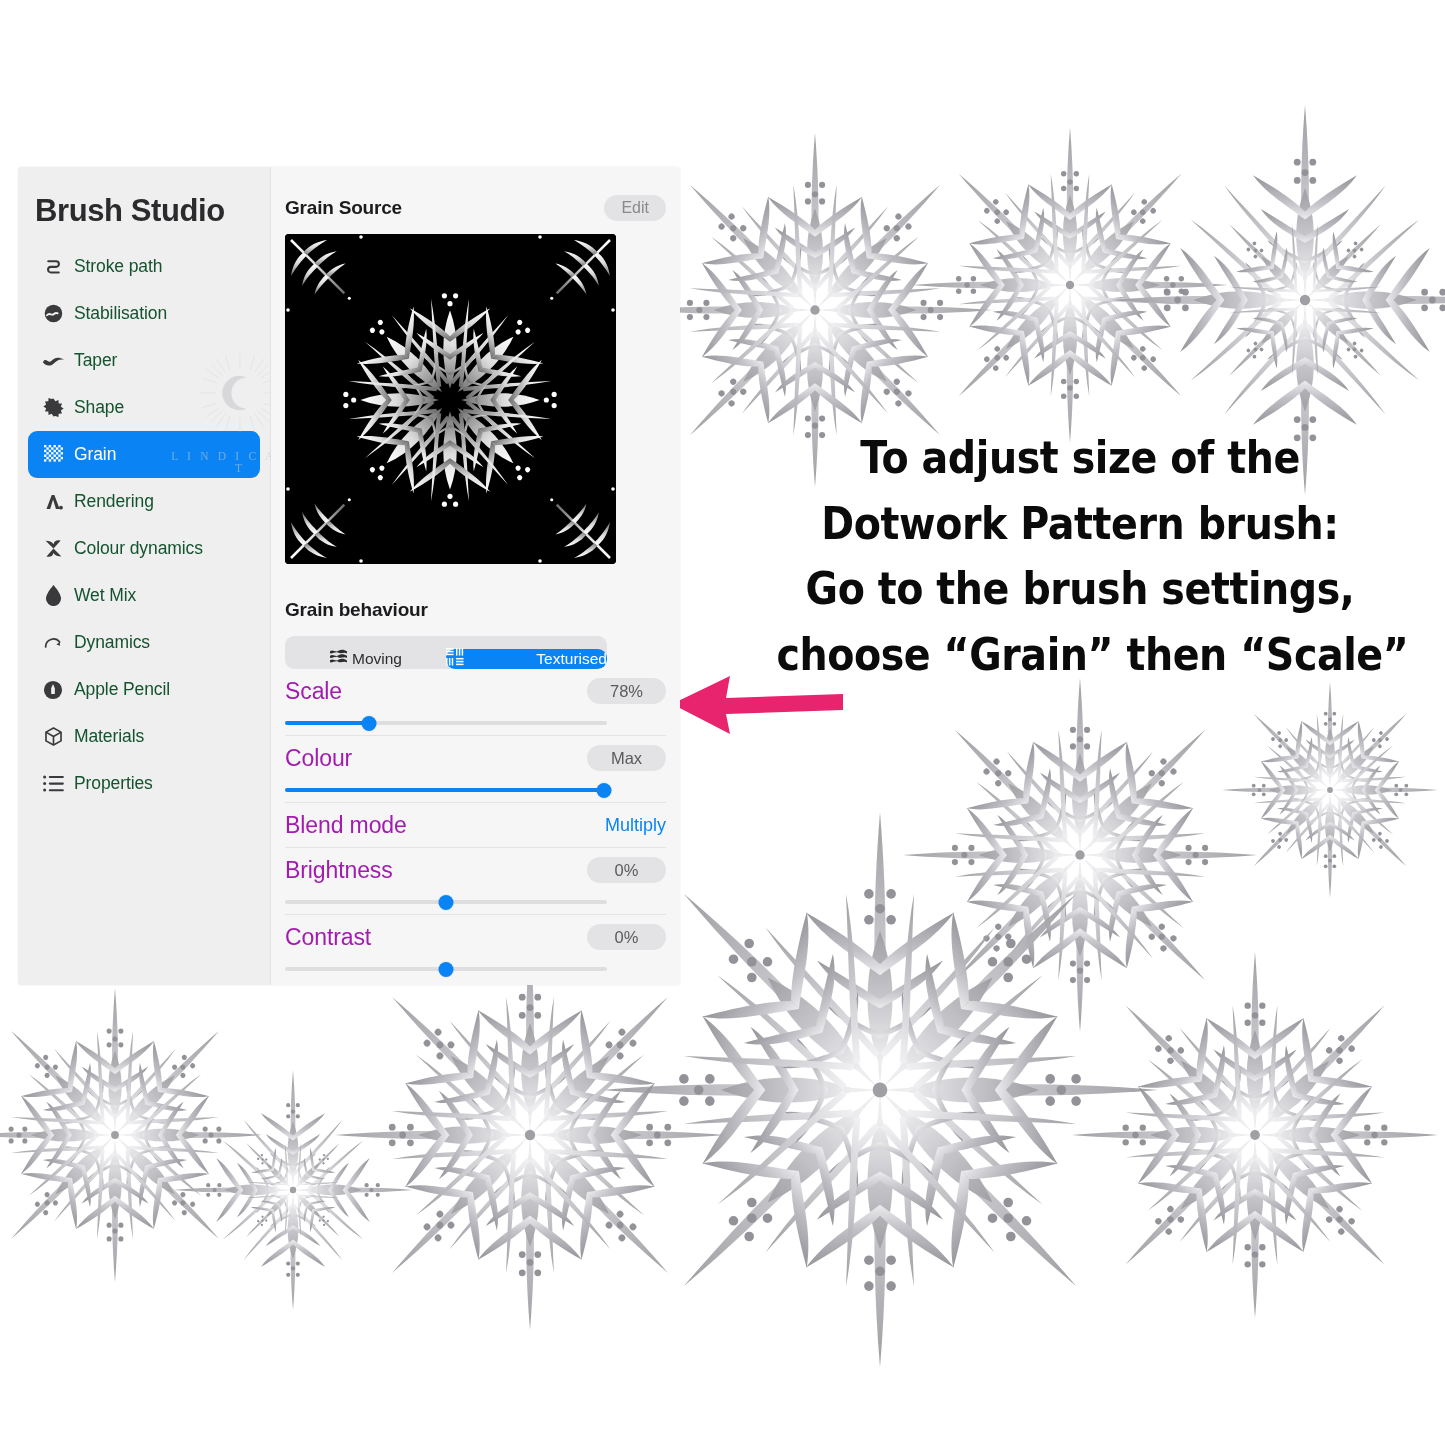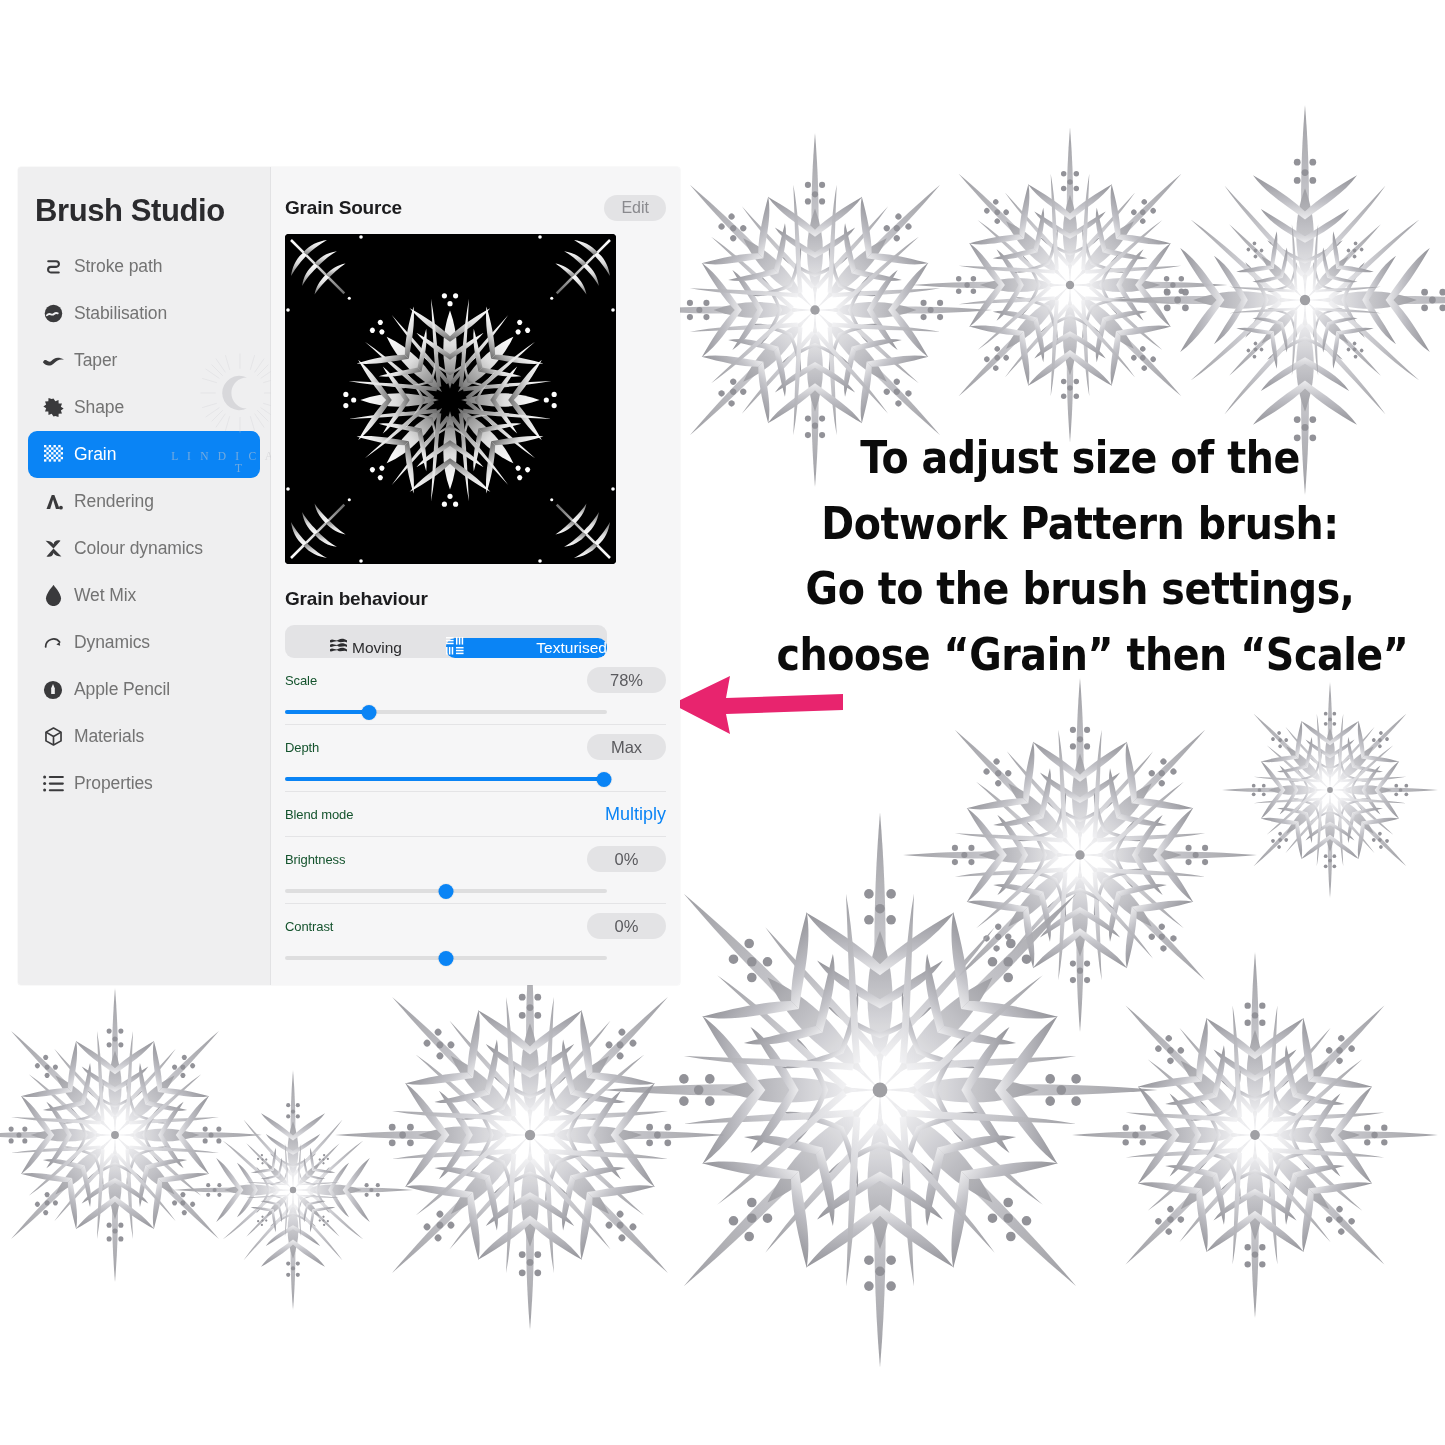--- a/index.html
+++ b/index.html
@@ -40,21 +40,21 @@
     cursor:pointer;
   }
   .nav-item.active{background:#0a84f5;}
   .nav-ico{
     width:34px;min-width:34px;height:24px;
     display:flex;align-items:center;justify-content:center;
     color:#3a3a3c;
   }
   .nav-item.active .nav-ico{color:#fff;}
   .nav-label{
-    font-size:17.5px;color:#737373;margin-left:4px;letter-spacing:-0.1px;
+    font-size:17.5px;color:#14532d;margin-left:4px;letter-spacing:-0.1px;
   }
   .nav-item.active .nav-label{color:#fff;}
 
   
   .watermark{
     position:absolute;left:152px;top:183px;
     width:140px;text-align:center;opacity:.55;pointer-events:none;
   }
   .wm-text{
     font-family:"Liberation Serif",serif;
@@ -76,42 +76,42 @@
     background:#e3e3e5;color:#8a8a8e;
     font-size:16px;border-radius:14px;
     padding:5px 17px;line-height:1;cursor:pointer;
   }
   .grain-preview{
     margin-top:9px;width:331px;height:330px;
     background:#000;border-radius:4px;overflow:hidden;position:relative;
   }
   .sec-title-2{
     font-size:19px;font-weight:bold;color:#1c1c1e;
-    margin-top:24px;letter-spacing:-0.2px;
+    margin-top:35px;letter-spacing:-0.2px;
   }
 
   
   .seg{
     margin-top:15px;display:flex;
     background:#e3e3e5;border-radius:9px;
     height:33px;padding:0;overflow:hidden;width:322px;
   }
   .seg-opt{
     flex:1;display:flex;align-items:center;justify-content:center;gap:4px;
     font-size:15.5px;color:#2c2c2e;border-radius:9px;cursor:pointer;margin-top:13px;
   }
   .seg-opt.on{background:#0a84f5;color:#fff;justify-content:space-between;}
 
   
   .row{
     display:flex;align-items:center;justify-content:space-between;
     height:44px;border-bottom:1px solid #e4e4e6;
   }
   .row.nb{border-bottom:none;}
-  .row-label{font-size:13px;color:#14532d;letter-spacing:-0.1px;}
+  .row-label{font-size:23px;color:#a21caf;letter-spacing:-0.1px;}
   .pill{
     background:#e3e3e5;color:#5a5a5e;
     font-size:16.5px;border-radius:13px;
     padding:5px 0;width:79px;text-align:center;line-height:1;
   }
   .linkval{font-size:18px;color:#0a84f5;cursor:pointer;}
 
   
   .slider{
     position:relative;height:20px;width:322px;margin:0 0 2px 0;
@@ -550,21 +550,21 @@
       <div class="pill">78%</div>
     </div>
     <div class="slider">
       <div class="track"></div>
       <div class="fill" style="width:26%"></div>
       <div class="thumb" style="left:26%"></div>
     </div>
     <div class="divline"></div>
 
     <div class="row nb">
-      <div class="row-label">Depth</div>
+      <div class="row-label">Colour</div>
       <div class="pill">Max</div>
     </div>
     <div class="slider">
       <div class="track"></div>
       <div class="fill" style="width:100%"></div>
       <div class="thumb" style="left:99%"></div>
     </div>
     <div class="divline"></div>
 
     <div class="row">

